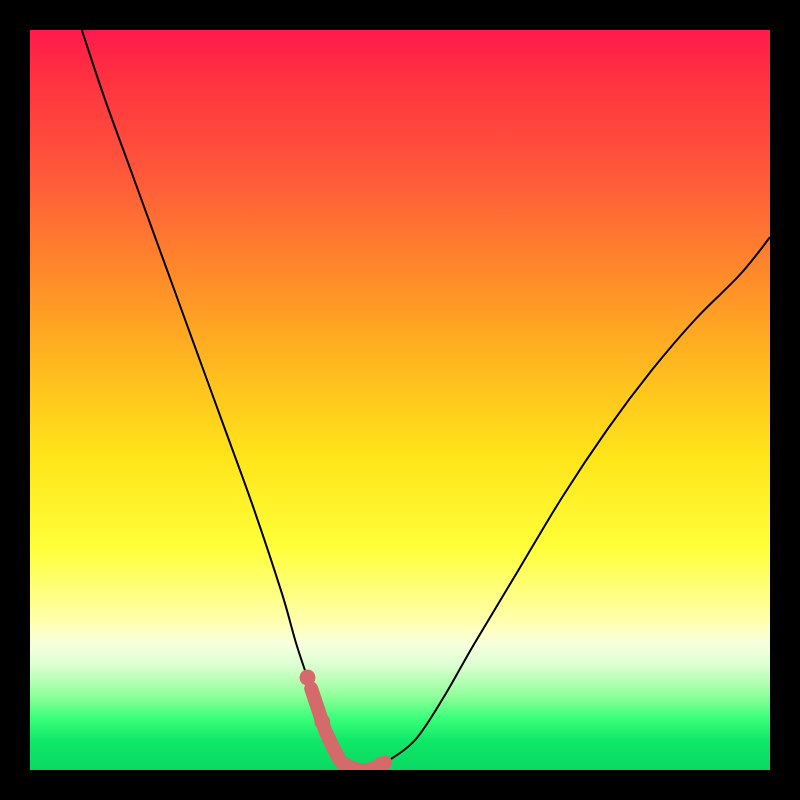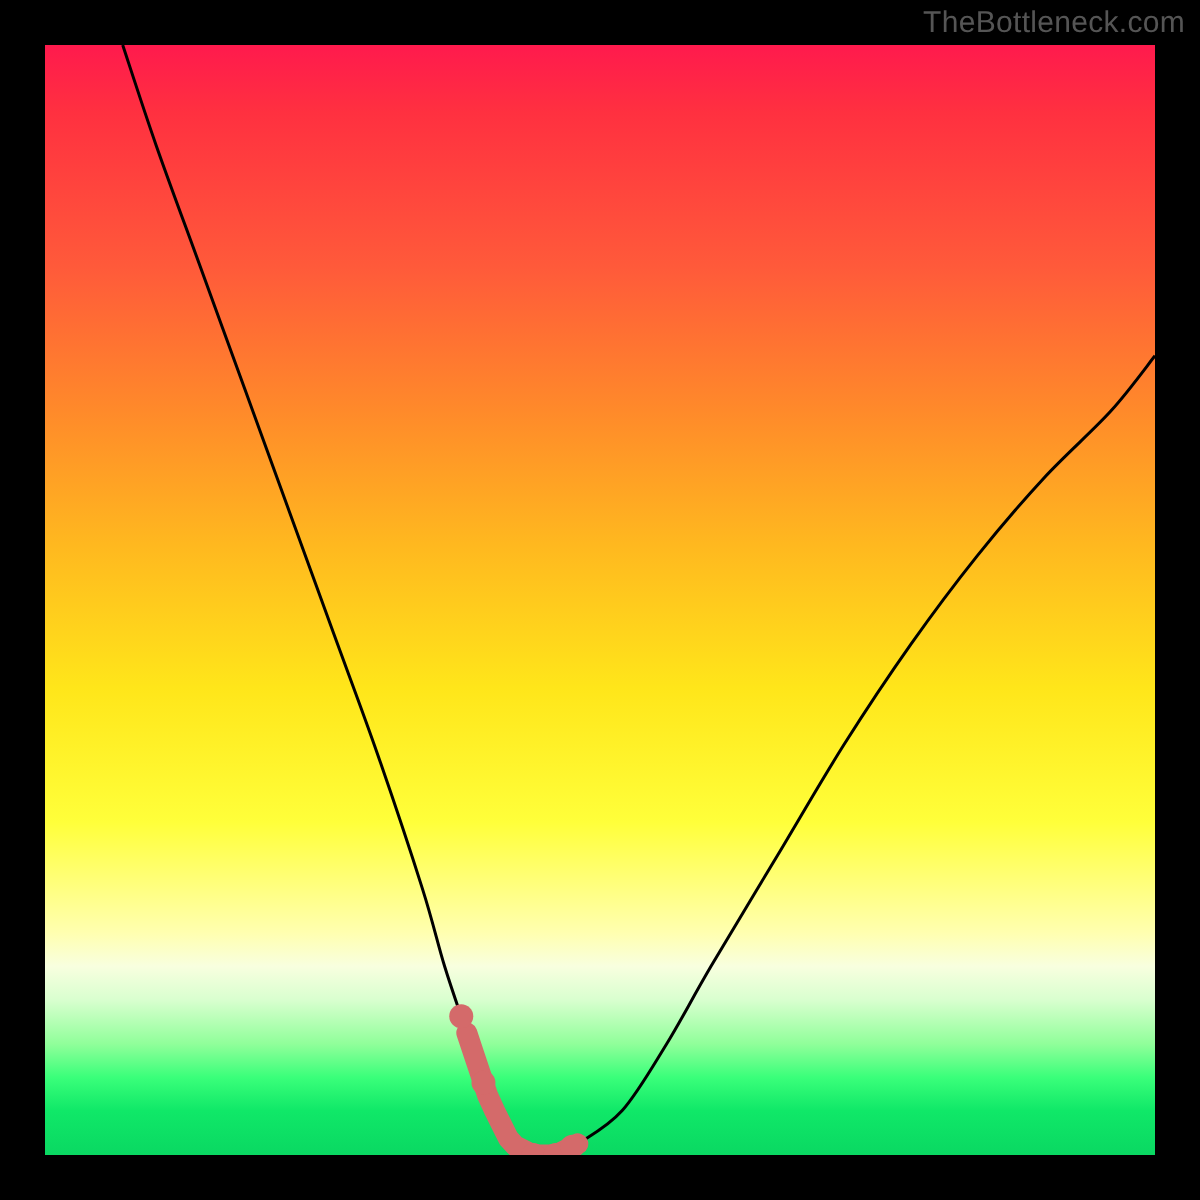--- a/index.html
+++ b/index.html
@@ -81,21 +81,20 @@
   }
   .marker-dot {
     fill: #d46a6a;
   }
 </style>
 </head>
 <body>
 
 <div class="frame">
 
-  <div class="watermark">TheBottleneck.com</div>
 
   <div class="plot-area">
     <div class="gradient-bg"></div>
 
     <svg class="svg-layer" viewBox="0 0 740 740" preserveAspectRatio="none">
       <path id="bottleneck-path" class="curve" d="M 51.80 0.00 C 55.50 11.10, 65.37 41.93, 74.00 66.60 C 82.63 91.27, 93.73 120.87, 103.60 148.00 C 113.47 175.13, 123.33 202.27, 133.20 229.40 C 143.07 256.53, 152.93 283.67, 162.80 310.80 C 172.67 337.93, 182.53 365.07, 192.40 392.20 C 202.27 419.33, 212.13 445.23, 222.00 473.60 C 231.87 501.97, 244.20 538.97, 251.60 562.40 C 259.00 585.83, 261.47 598.17, 266.40 614.20 C 271.33 630.23, 276.27 643.80, 281.20 658.60 C 286.13 673.40, 291.07 690.67, 296.00 703.00 C 300.93 715.33, 305.87 726.43, 310.80 732.60 C 315.73 738.77, 320.67 738.77, 325.60 740.00 C 330.53 741.23, 335.47 741.23, 340.40 740.00 C 345.33 738.77, 347.80 737.53, 355.20 732.60 C 362.60 727.67, 374.93 721.50, 384.80 710.40 C 394.67 699.30, 404.53 682.03, 414.40 666.00 C 424.27 649.97, 431.67 635.17, 444.00 614.20 C 456.33 593.23, 473.60 564.87, 488.40 540.20 C 503.20 515.53, 518.00 489.63, 532.80 466.20 C 547.60 442.77, 562.40 420.57, 577.20 399.60 C 592.00 378.63, 606.80 358.90, 621.60 340.40 C 636.40 321.90, 651.20 304.63, 666.00 288.60 C 680.80 272.57, 698.07 257.77, 710.40 244.20 C 722.73 230.63, 735.07 213.37, 740.00 207.20"></path>
       <g id="marker-group">
           <path d="M 281.20 658.60 L 285.82 672.48 L 290.45 686.35 L 295.07 700.23 L 299.70 710.40 L 304.32 719.65 L 308.95 728.90 L 313.57 733.99 L 318.20 736.30 L 322.83 738.61 L 327.45 740.00 L 332.07 740.00 L 336.70 740.00 L 341.32 739.54 L 345.95 737.23 L 350.57 734.91 L 355.20 732.60" class="marker-stroke"></path>
           <circle cx="277.50" cy="647.50" r="8" class="marker-dot"></circle>
           <circle cx="292.30" cy="691.90" r="8" class="marker-dot"></circle>

